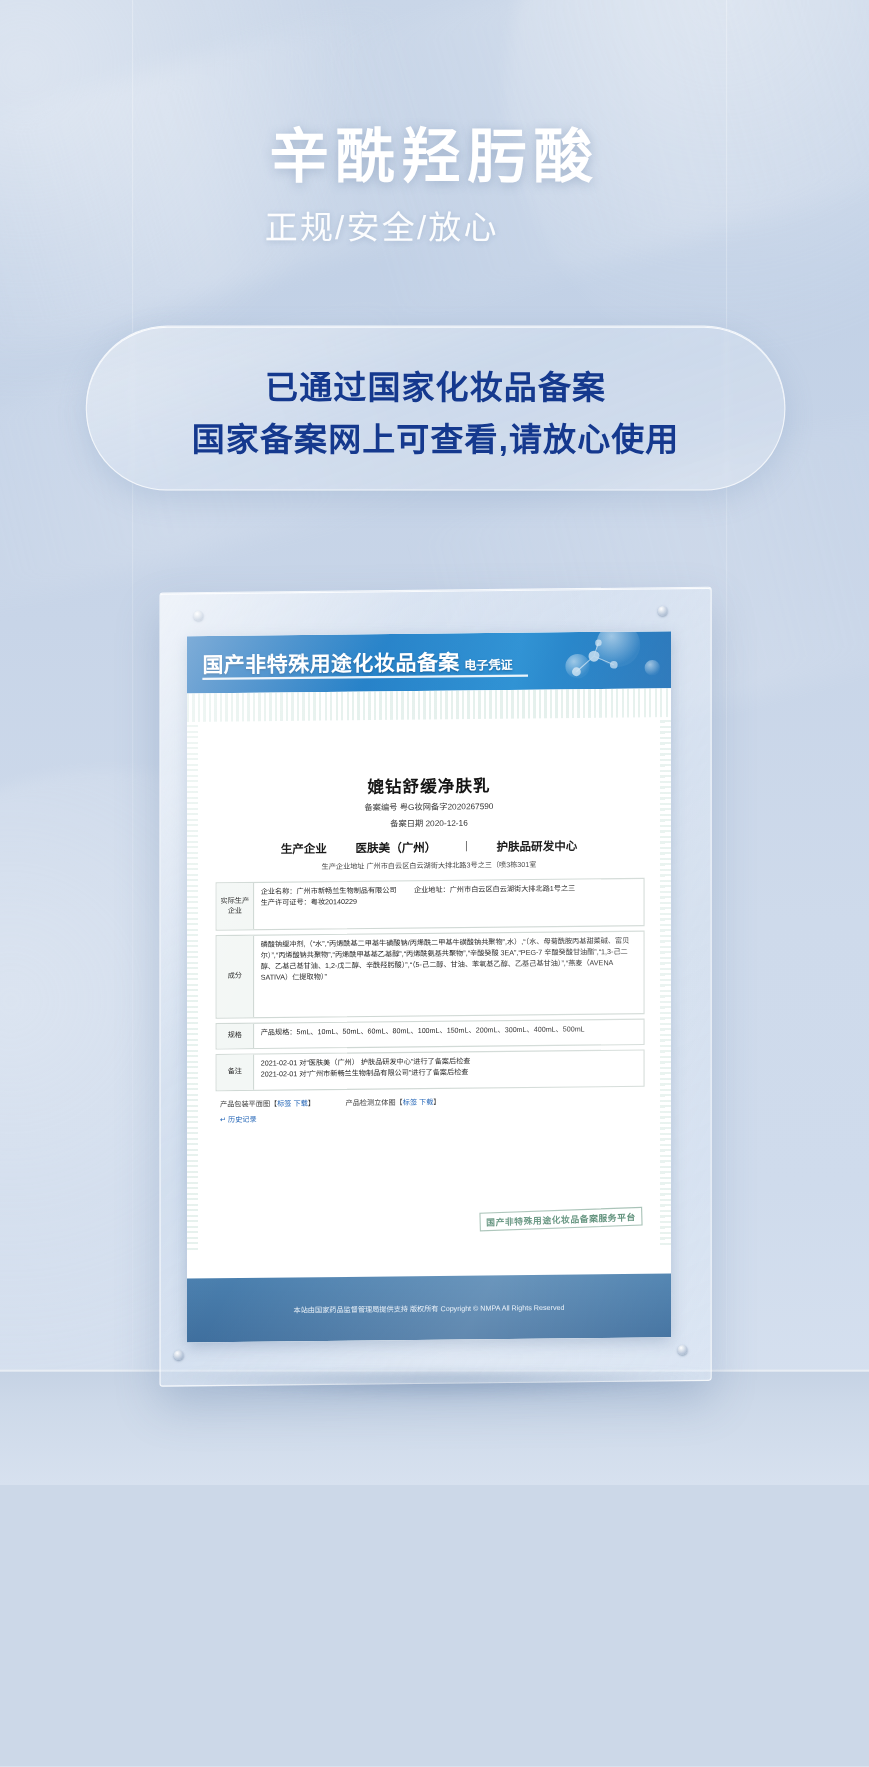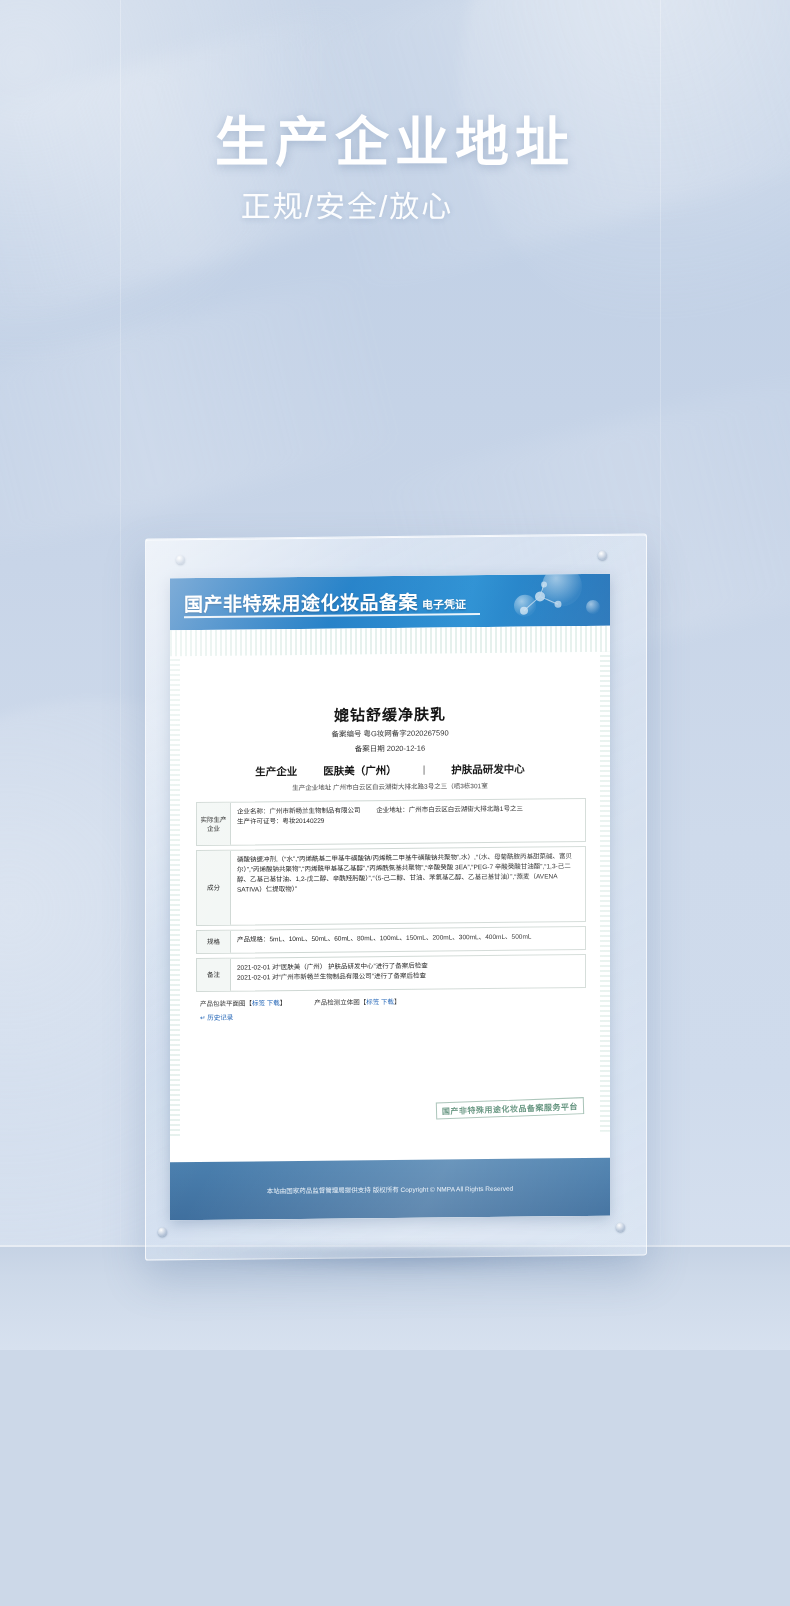--- a/index.html
+++ b/index.html
@@ -333,23 +333,27 @@
     <div class="glowblob g3"></div>
     <div class="streak s1"></div>
     <div class="streak s2"></div>
     <div class="streak s3"></div>
     <div class="streak s4"></div>
     <div class="seam" style="left:120px"></div>
     <div class="seam" style="left:660px"></div>
     <div class="floor"></div>
   </div>
 
-  <div class="title-main">生产企业地址</div>
+  <div class="title-main">辛酰羟肟酸</div>
   <div class="title-sub">正规/安全/放心</div>
 
+  <div class="pill">
+    <div class="pill-line l1">已通过国家化妆品备案</div>
+    <div class="pill-line l2">国家备案网上可查看,请放心使用</div>
+  </div>
 
   <div class="frame">
     <div class="screw tl"></div>
     <div class="screw tr"></div>
     <div class="screw bl"></div>
     <div class="screw br"></div>
 
     <div class="cert">
 
       <div class="cert-header">

